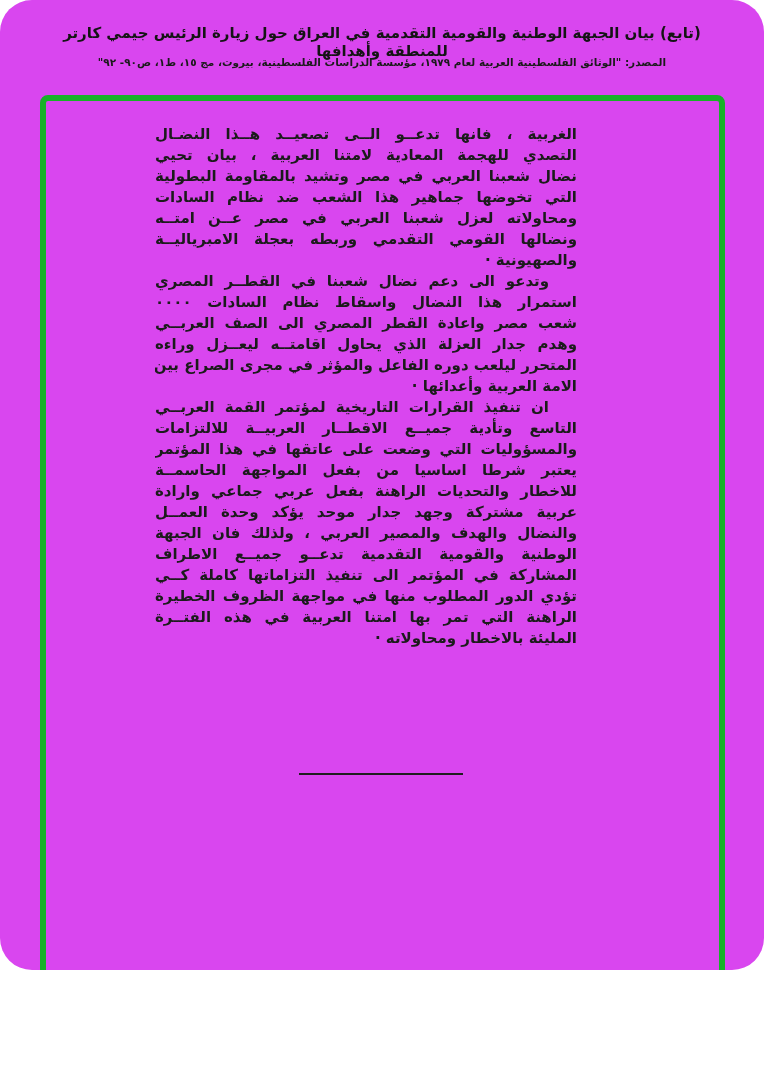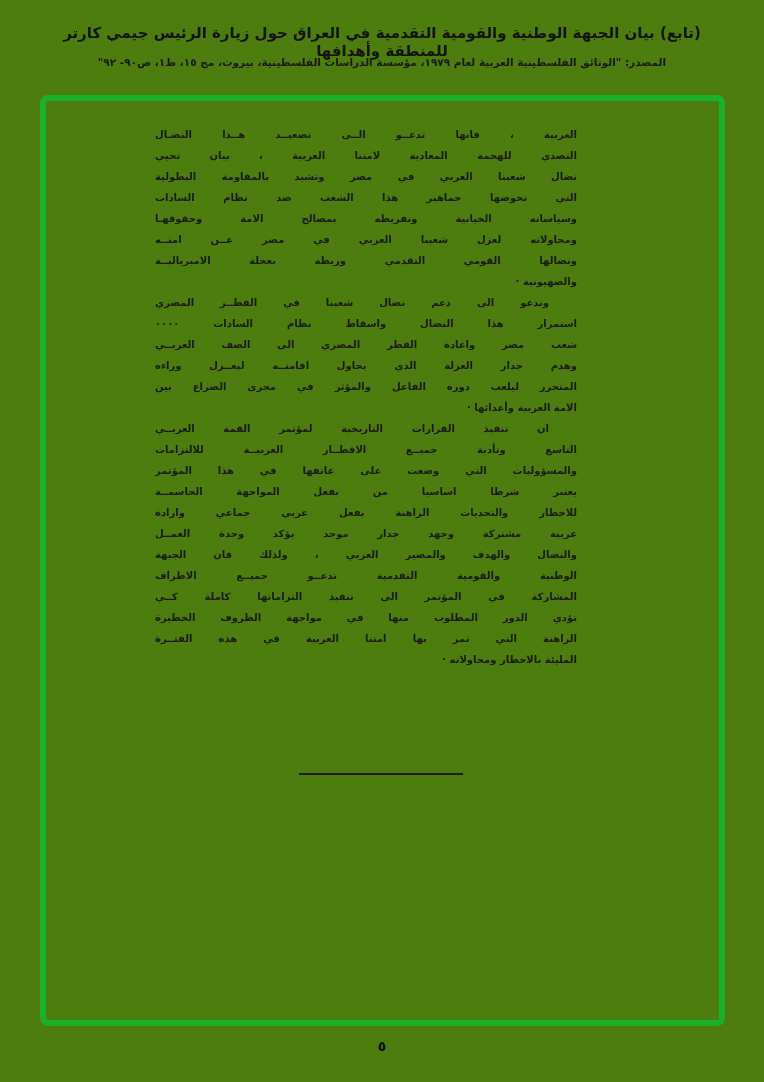--- a/index.html
+++ b/index.html
@@ -3,25 +3,26 @@
 <meta charset="utf-8">
 <style>
   html, body {
     margin: 0;
     padding: 0;
     background: #ffffff;
   }
   .page {
     position: relative;
     width: 764px;
-    height: 1082px;
-    background: #4d7c0f;
+    height: 970px;
+    background: #d946ef;
     overflow: hidden;
     font-family: "DejaVu Sans", sans-serif;
     color: #1c1c1c;
+    border-radius: 32px;
   }
   .doc-title {
     position: absolute;
     top: 24px;
     left: 30px;
     right: 30px;
     direction: rtl;
     text-align: center;
     font-size: 15px;
     font-weight: 700;
@@ -51,21 +52,21 @@
     background: transparent;
   }
   .body-text {
     position: absolute;
     left: 155px;
     top: 124px;
     width: 422px;
     direction: rtl;
   }
   .line {
-    font-size: 10px;
+    font-size: 15px;
     font-weight: 700;
     line-height: 21px;
     height: 21px;
     overflow: hidden;
     text-align: justify;
     text-align-last: justify;
     text-justify: inter-word;
     color: #1b1b1b;
     white-space: nowrap;
   }
@@ -106,21 +107,20 @@
   <div class="doc-source">المصدر: "الوثائق الفلسطينية العربية لعام ١٩٧٩،  مؤسسة الدراسات الفلسطينية، بيروت، مج ١٥، ط١، ص٩٠- ٩٢"</div>
 
   <div class="green-frame"></div>
 
   <div class="body-text">
 
     <div class="line">الغربية ، فانها تدعــو الــى تصعيــد هــذا النضـال</div>
     <div class="line">التصدي للهجمة المعادية لامتنا العربية ، بيان تحيي</div>
     <div class="line">نضال شعبنا العربي في مصر وتشيد بالمقاومة البطولية</div>
     <div class="line">التي تخوضها جماهير هذا الشعب ضد نظام السادات</div>
-    <div class="line">وسياساته الخيانية وتفريطه بمصالح الامة وحقوقهـا</div>
     <div class="line">ومحاولاته لعزل شعبنا العربي في مصر عــن امتــه</div>
     <div class="line">ونضالها القومي التقدمي وربطه بعجلة الامبرياليــة</div>
     <div class="line last">والصهيونية ·</div>
 
     <div class="line indent">وتدعو الى دعم نضال شعبنا في القطــر المصري</div>
     <div class="line">استمرار هذا النضال واسقاط نظام السادات ٠٠٠٠</div>
     <div class="line">شعب مصر واعادة القطر المصري الى الصف العربــي</div>
     <div class="line">وهدم جدار العزلة الذي يحاول اقامتــه ليعــزل وراءه</div>
     <div class="line">المتحرر ليلعب دوره الفاعل والمؤثر في مجرى الصراع بين</div>
     <div class="line last">الامة العربية وأعدائها ·</div>

